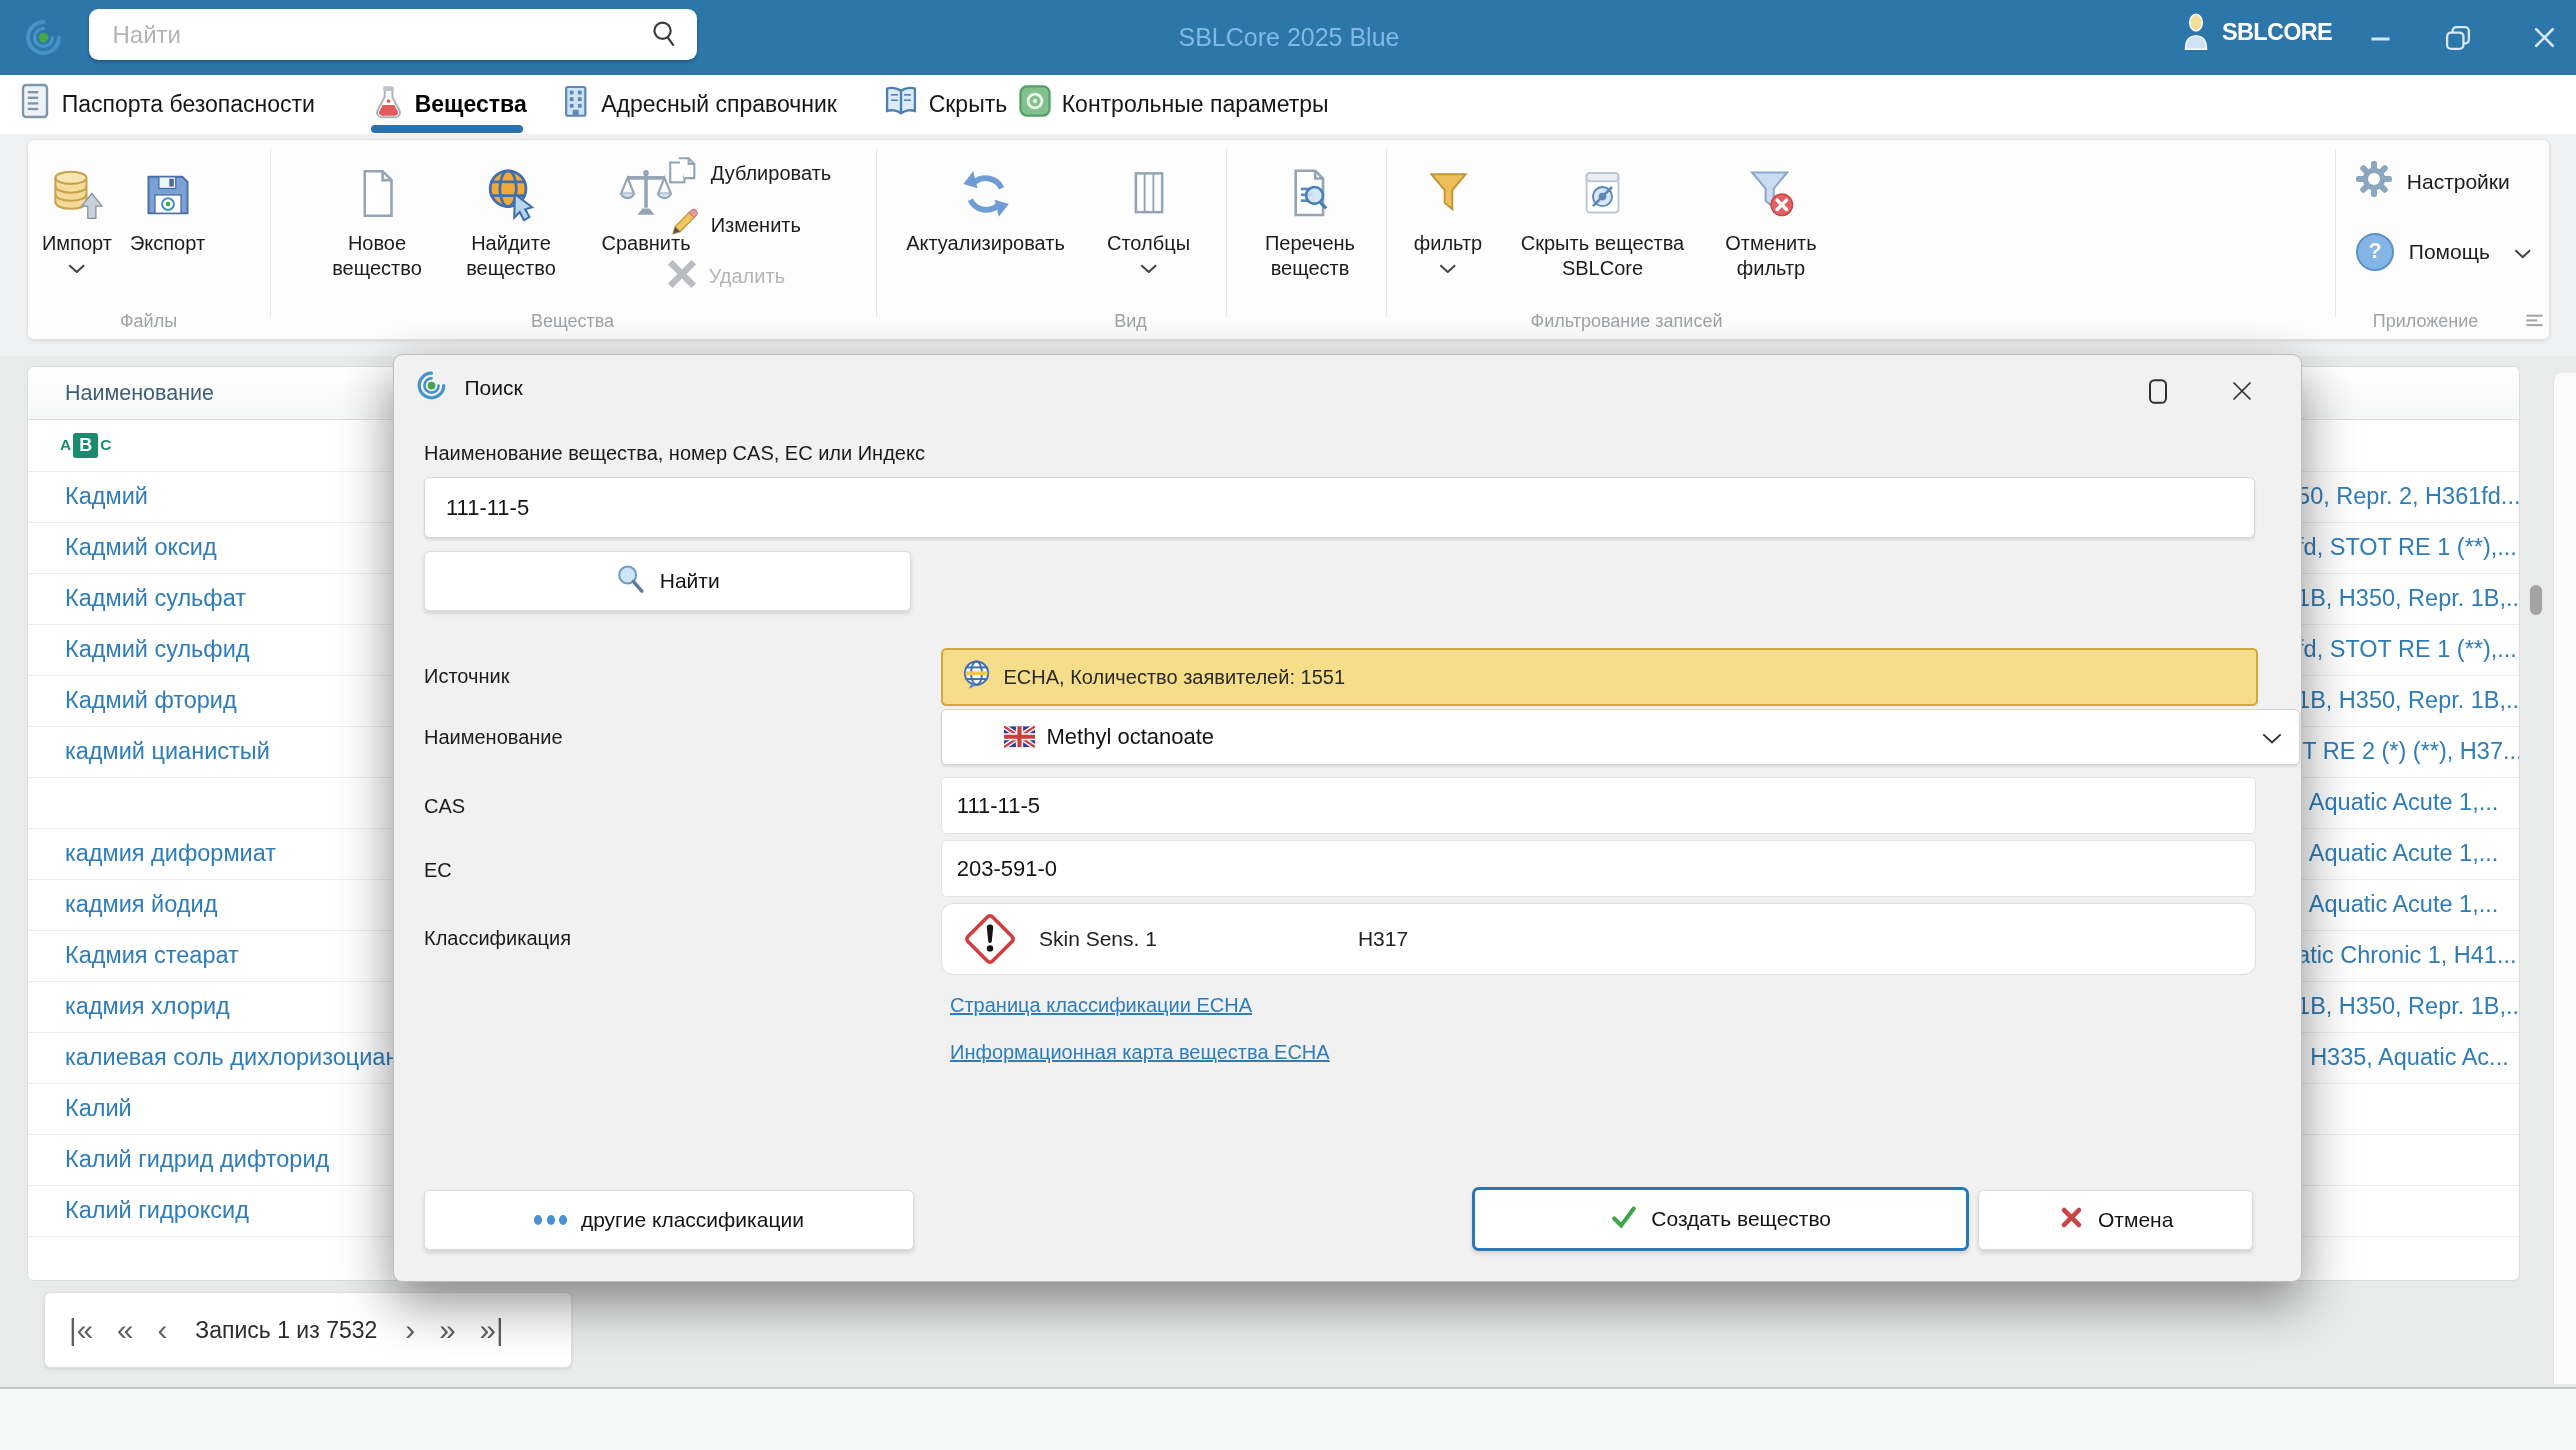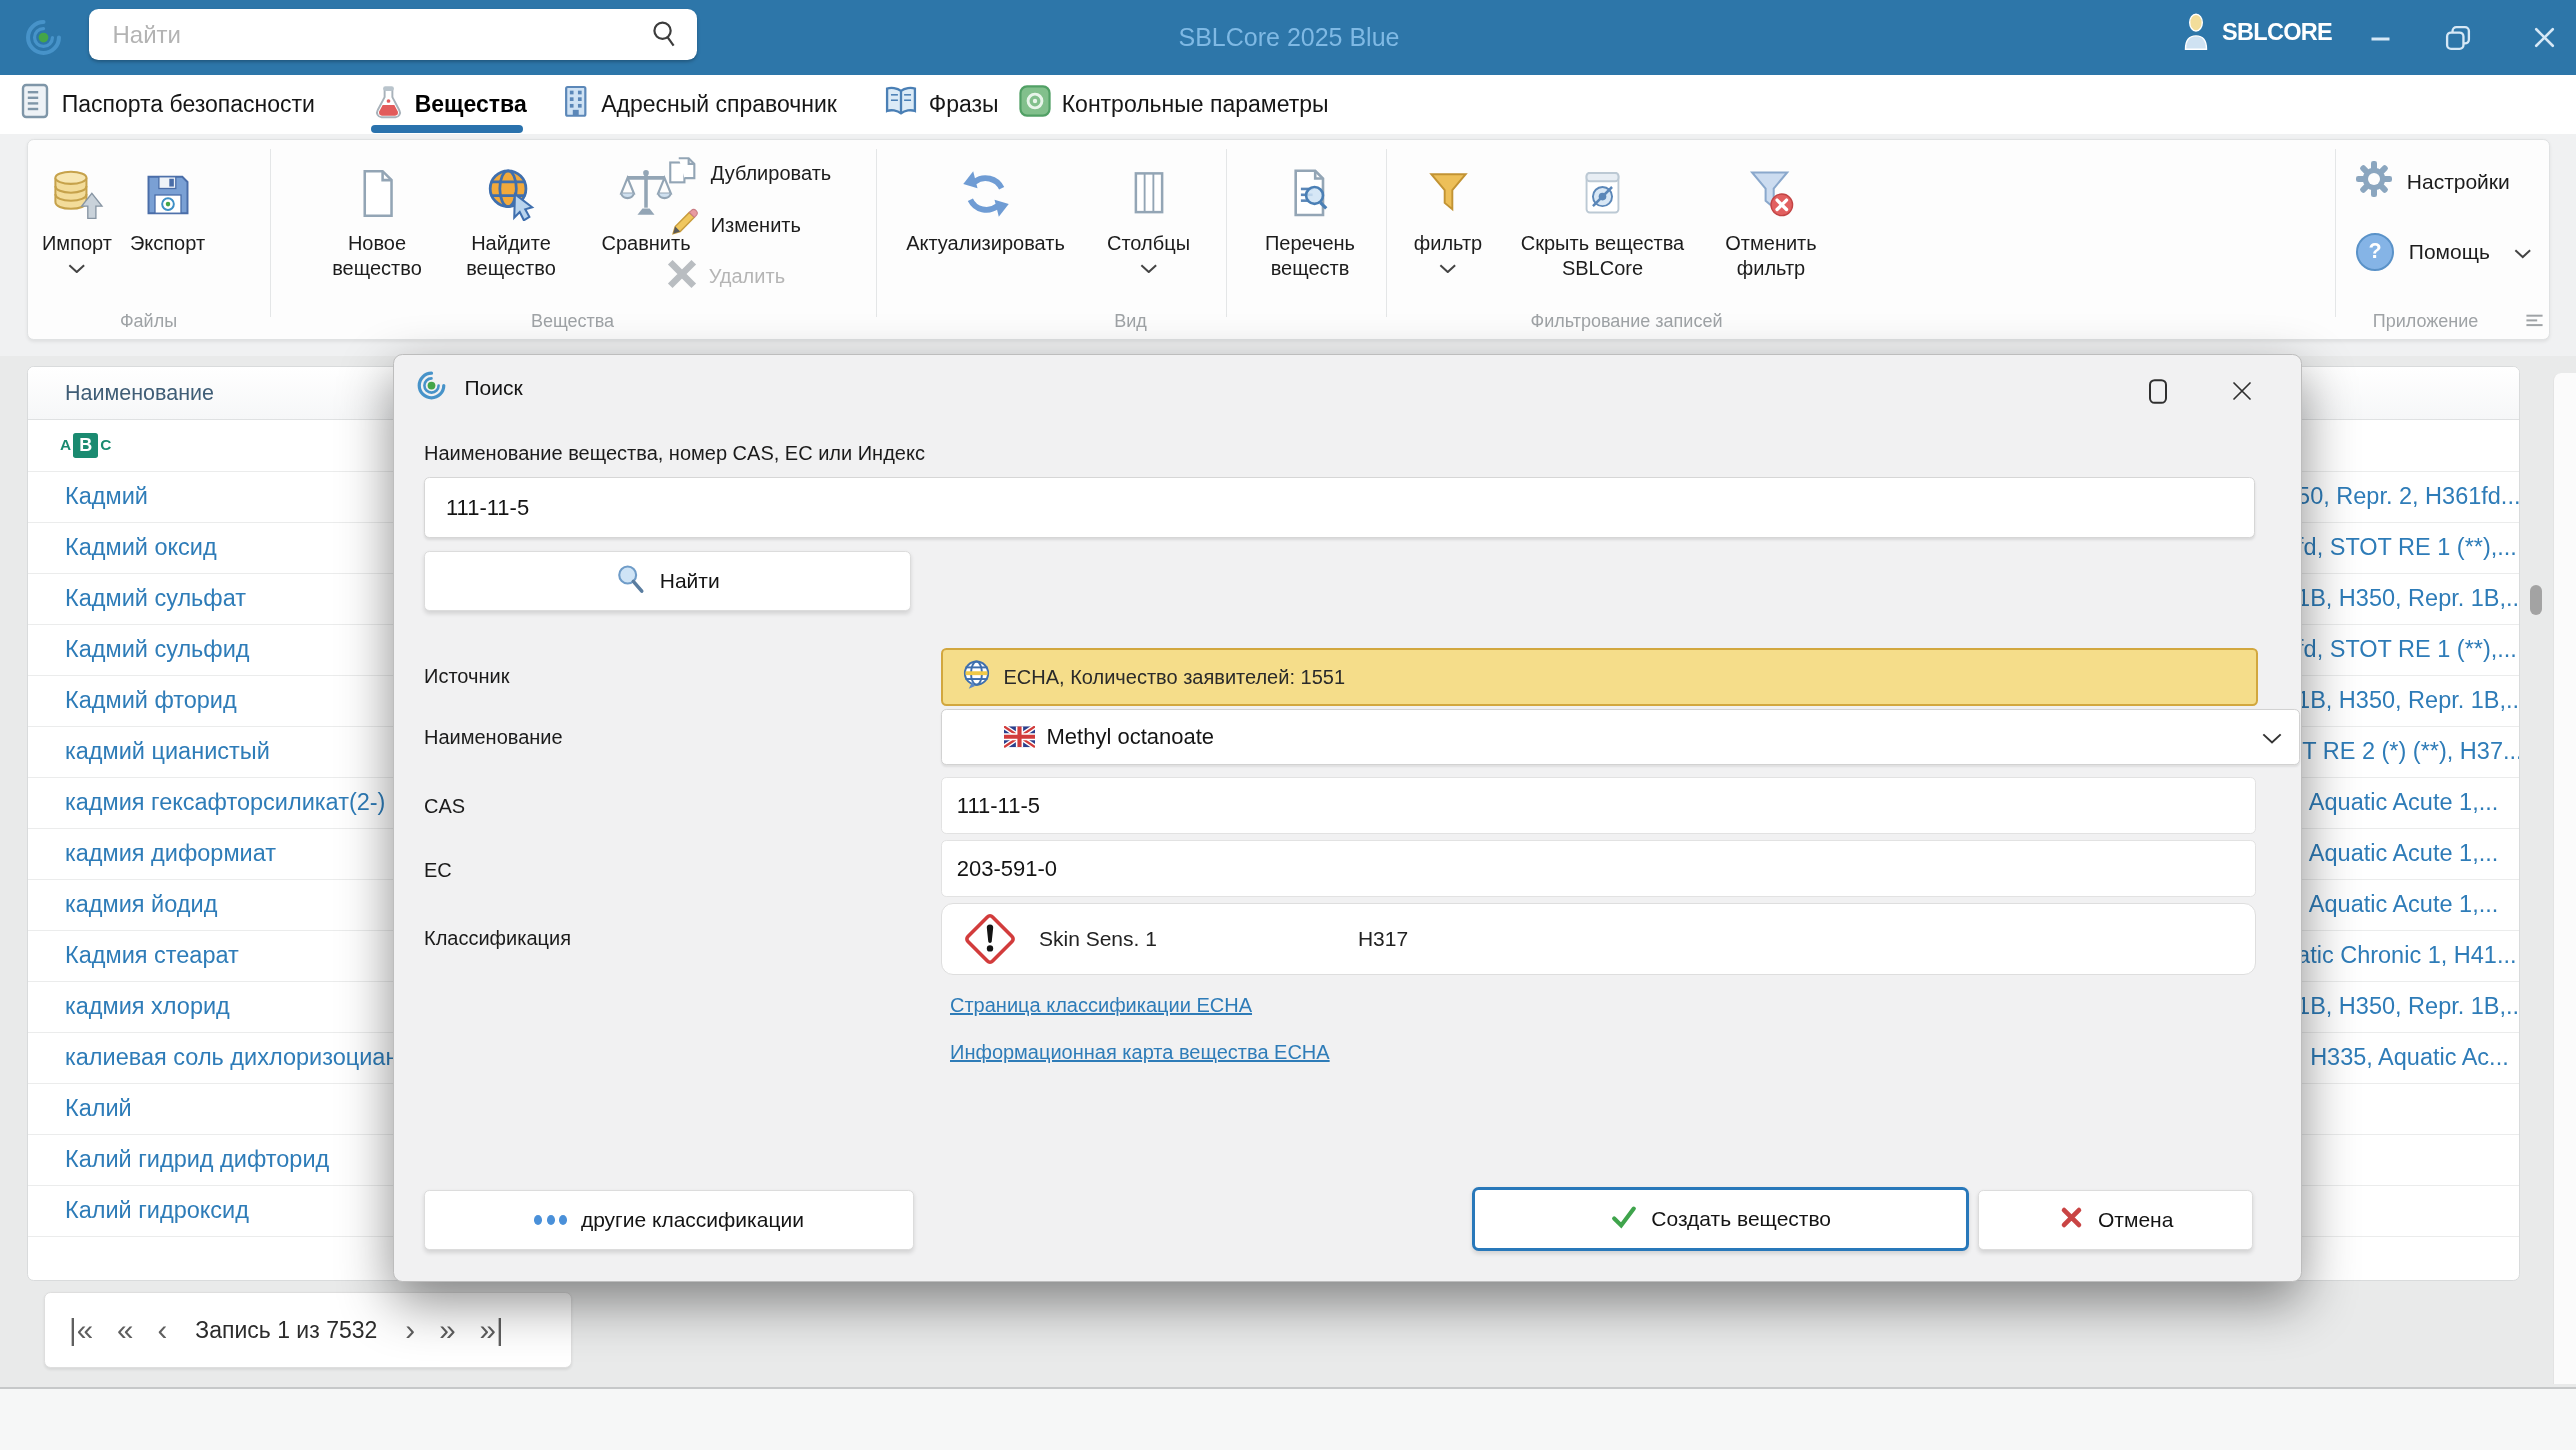--- a/index.html
+++ b/index.html
@@ -180,21 +180,21 @@
       <span>
         <svg width="34" height="34" viewBox="0 0 44 44">
           <path d="M22 9 C17 5 9 4 4 6 v29 c5 -2 13 -1 18 3 5 -4 13 -5 18 -3 v-29 c-5 -2 -13 -1 -18 3 z" fill="#dcebf7" stroke="#4a7fb5" stroke-width="3"></path>
           <line x1="22" y1="9" x2="22" y2="38" stroke="#4a7fb5" stroke-width="3"></line>
           <line x1="9" y1="14" x2="18" y2="14" stroke="#4a7fb5" stroke-width="2"></line>
           <line x1="9" y1="21" x2="18" y2="21" stroke="#4a7fb5" stroke-width="2"></line>
           <line x1="26" y1="14" x2="35" y2="14" stroke="#4a7fb5" stroke-width="2"></line>
           <line x1="26" y1="21" x2="35" y2="21" stroke="#4a7fb5" stroke-width="2"></line>
         </svg>
       </span>
-      <span class="lbl">Фразы</span>
+      <span class="lbl">Скрыть</span>
     </div>
     <div class="tab" style="left:1019px;">
       <span>
         <svg width="32" height="32" viewBox="0 0 44 44">
           <rect x="2" y="2" width="40" height="40" rx="9" fill="#82c08c" stroke="#51a065" stroke-width="3"></rect>
           <circle cx="22" cy="22" r="9.5" fill="none" stroke="#e8f5ea" stroke-width="4"></circle>
           <circle cx="22" cy="22" r="3" fill="#e8f5ea"></circle>
         </svg>
       </span>
       <span class="lbl">Контрольные параметры</span>
@@ -461,21 +461,20 @@
       </div>
     <div class="trow" style="top:308px;">
         <span class="nm">Кадмий фторид</span>
         <span class="cl">. 1B, H350, Repr. 1B,...</span>
       </div>
     <div class="trow" style="top:359px;">
         <span class="nm">кадмий цианистый</span>
         <span class="cl">OT RE 2 (*) (**), H37...</span>
       </div>
     <div class="trow" style="top:410px;">
-        <span class="nm">кадмия гексафторсиликат(2-)</span>
         <span class="cl">3, Aquatic Acute 1,...</span>
       </div>
     <div class="trow" style="top:461px;">
         <span class="nm">кадмия диформиат</span>
         <span class="cl">3, Aquatic Acute 1,...</span>
       </div>
     <div class="trow" style="top:512px;">
         <span class="nm">кадмия йодид</span>
         <span class="cl">3, Aquatic Acute 1,...</span>
       </div>

